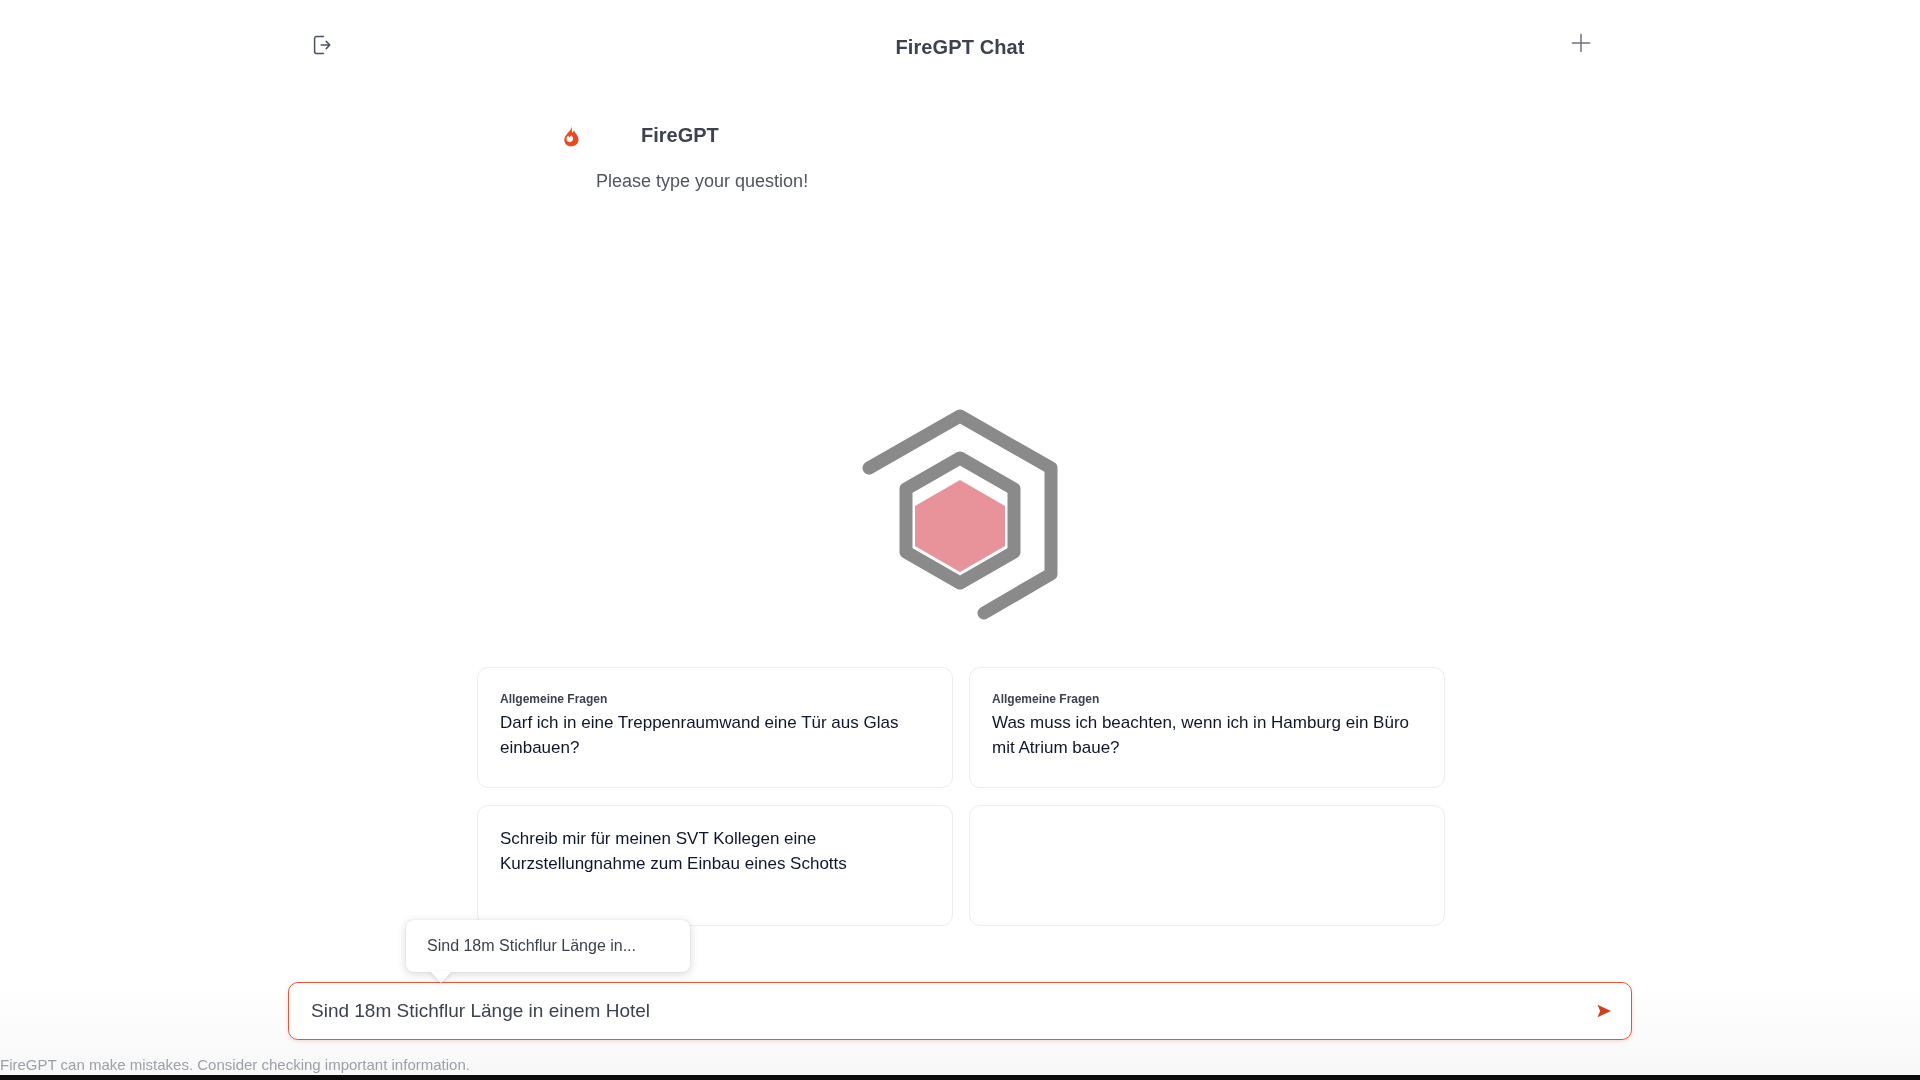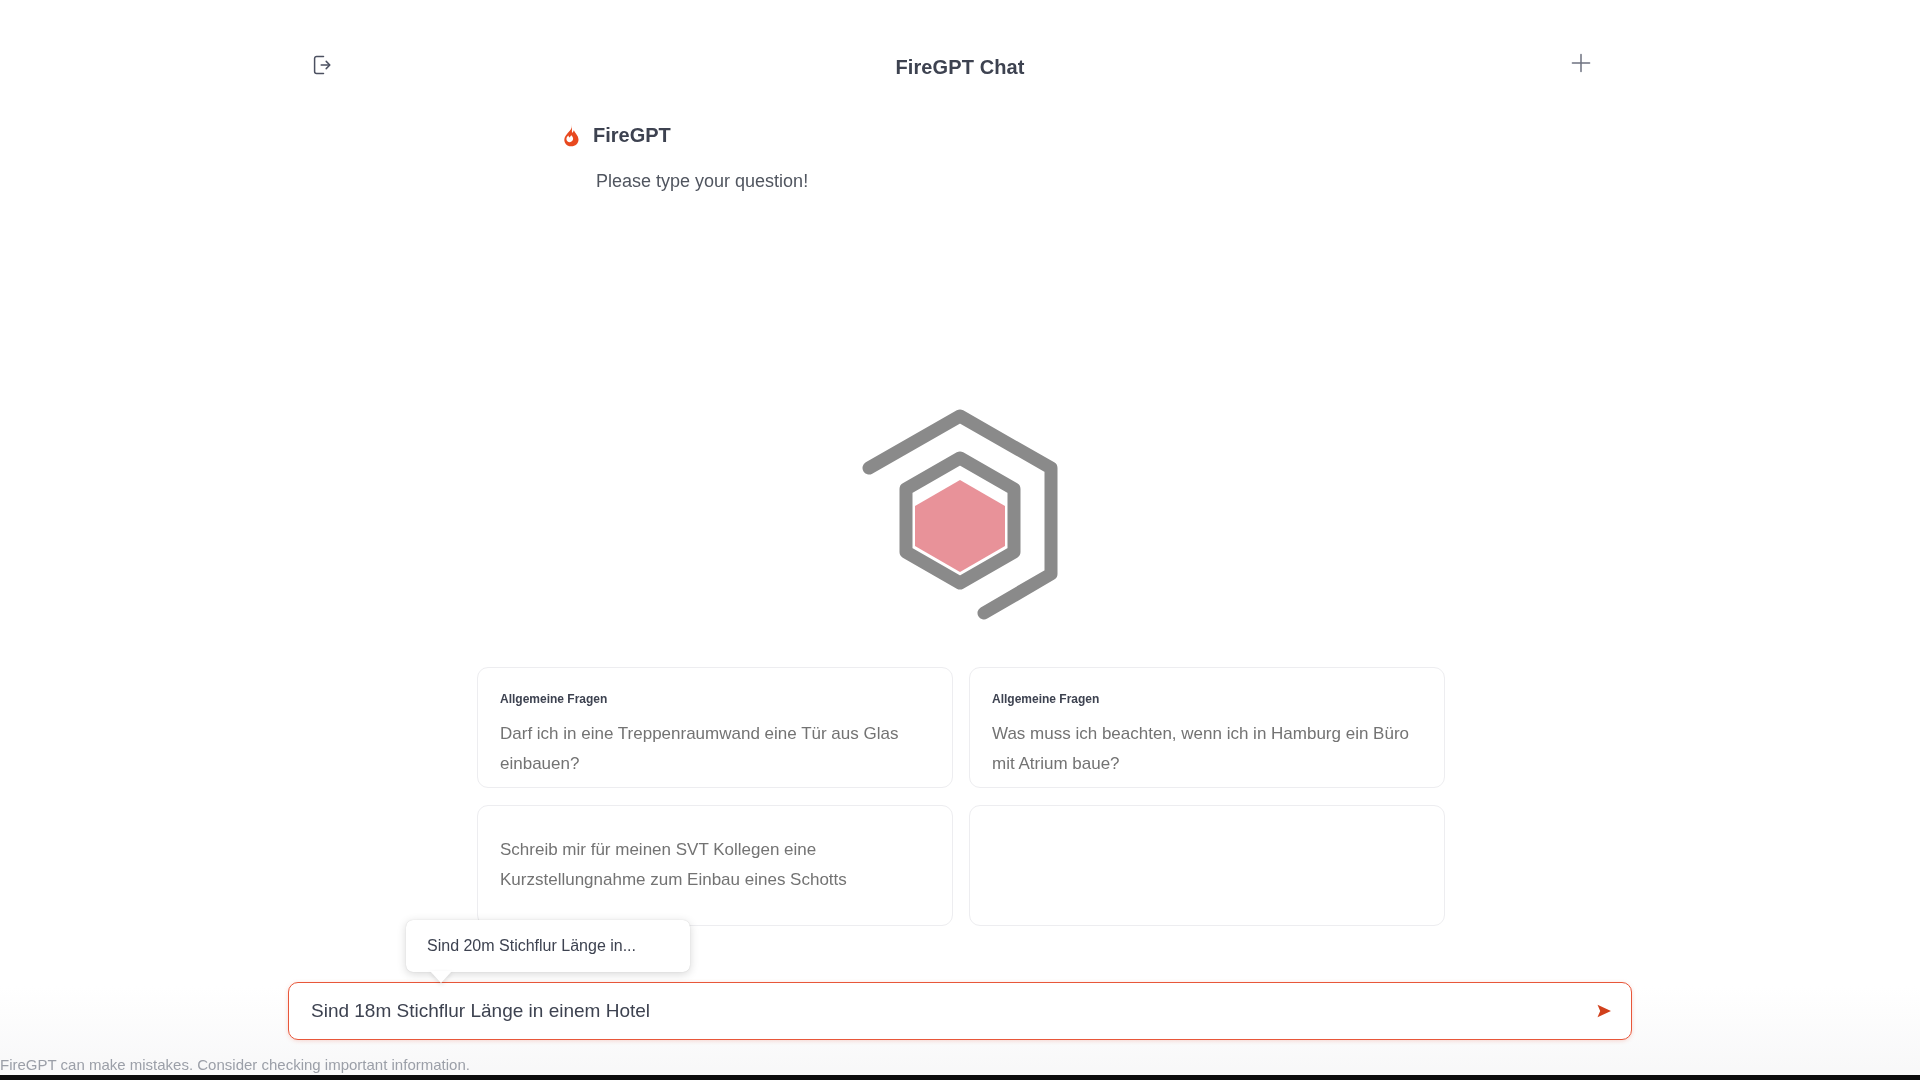--- a/index.html
+++ b/index.html
@@ -23,21 +23,20 @@
 
   
   .topbar {
     position: absolute;
     top: 0;
     left: 0;
     width: 1885px;
     height: 82px;
     display: flex;
     align-items: center;
-    margin-top: 20px;
   }
   .logout-btn {
     position: absolute;
     left: 305px;
     top: 28px;
     width: 34px;
     height: 34px;
     display: flex;
     align-items: center;
     justify-content: center;
@@ -86,20 +85,21 @@
   .flame-icon {
     width: 22px;
     height: 24px;
     display: block;
     flex: 0 0 auto;
   }
   .intro-name {
     font-size: 20px;
     font-weight: bold;
     color: #3d4250;
+    margin-left: 48px;
   }
   .intro-text {
     margin-top: 23px;
     margin-left: 36px;
     font-size: 18px;
     color: #50555f;
     font-weight: 400;
   }
 
   
@@ -132,24 +132,23 @@
     cursor: pointer;
     overflow: hidden;
   }
   .card-title {
     font-size: 12px;
     font-weight: bold;
     color: #3d4250;
     line-height: 22px;
   }
   .card-desc {
-    margin-top: 9px;
     font-size: 17px;
-    color: #737373;
-    line-height: 30px;
+    color: #0f172a;
+    line-height: 25px;
   }
 
   
   .tooltip {
     position: absolute;
     left: 406px;
     top: 920px;
     width: 284px;
     height: 52px;
     background: #ffffff;
@@ -313,21 +312,21 @@
 
     <div class="card">
       <div class="card-desc">Schreib mir für meinen SVT Kollegen eine Kurzstellungnahme zum Einbau eines Schotts</div>
     </div>
 
     <div class="card">
     </div>
   </div>
 
   <div class="tooltip">
-    <span class="tooltip-text">Sind 20m Stichflur Länge in...</span>
+    <span class="tooltip-text">Sind 18m Stichflur Länge in...</span>
   </div>
 
   <div class="composer-wrap">
     <div class="composer">
       <input class="composer-input" type="text" value="Sind 18m Stichflur Länge in einem Hotel" placeholder="Please type your question!" style="">
       <div class="send-btn">
         <svg width="24" height="24" viewBox="0 0 24 24" fill="none">
           <path d="M5.5 5.8 19 12 5.5 18.2 8.2 12 5.5 5.8Z" fill="#d1401c"></path>
         </svg>
       </div>

